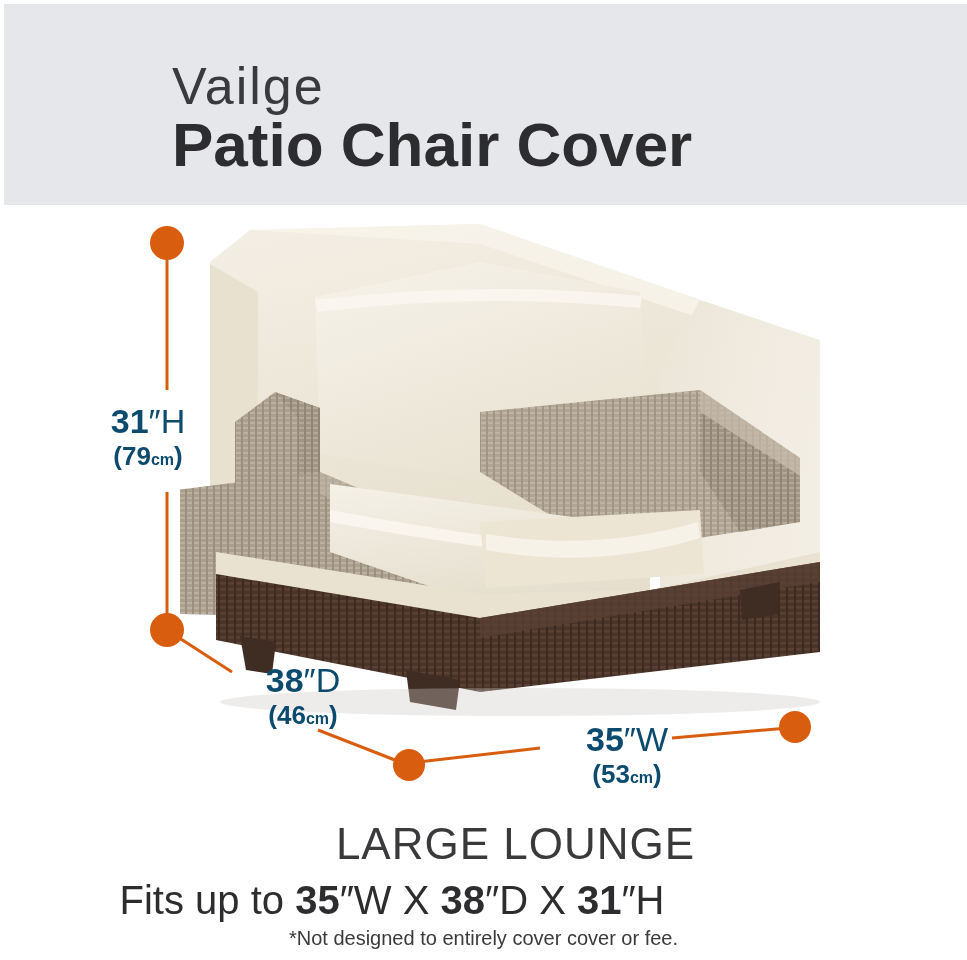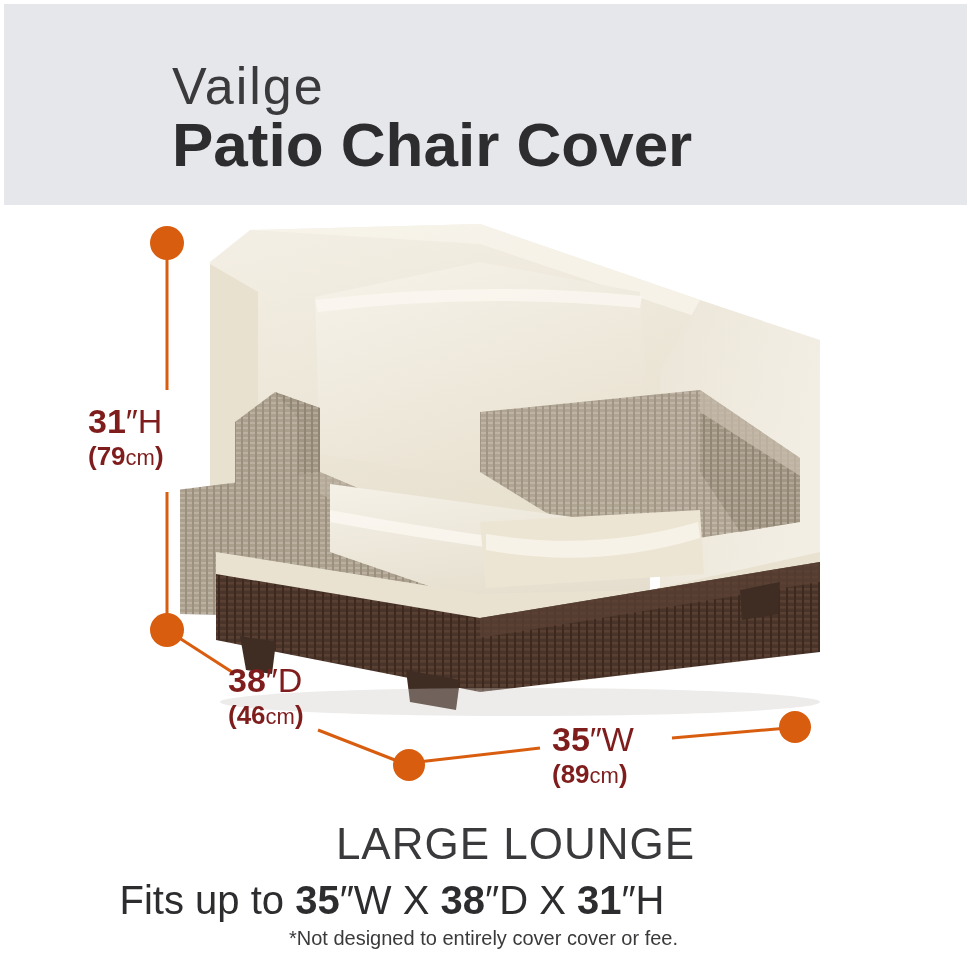--- a/index.html
+++ b/index.html
@@ -66,40 +66,41 @@
     left: 0;
     top: 0;
     width: 967px;
     height: 960px;
     pointer-events: none;
   }
   #dimensions svg { display: block; width: 100%; height: 100%; }
 
   .dim-label {
     position: absolute;
-    color: #7f1d1d;
-    line-height: 1;
-    white-space: nowrap;
+    color: #0c4a6e;
+    line-height: 1;
+    white-space: nowrap;
+    text-align: center;
   }
   .dim-main {
     font-size: 34px;
     font-weight: 700;
     letter-spacing: 0px;
   }
   .dim-main .unit {
     font-weight: 400;
   }
   .dim-sub {
     font-size: 26px;
     font-weight: 700;
     margin-top: 5px;
   }
   .dim-sub .cm {
-    font-size: 22px;
-    font-weight: 400;
+    font-size: 16px;
+    font-weight: 700;
   }
 
   #dim-height-label { left: 88px; top: 404px; width: 120px; }
   #dim-depth-label  { left: 228px; top: 663px; width: 150px; }
   #dim-width-label  { left: 552px; top: 722px; width: 150px; }
 
   
   #size-name {
     position: absolute;
     left: 0;
@@ -248,21 +249,21 @@
     <div class="dim-sub"><span>(79</span><span class="cm">cm</span><span>)</span></div>
   </div>
 
   <div class="dim-label" id="dim-depth-label">
     <div class="dim-main"><span>38</span><span class="unit">″D</span></div>
     <div class="dim-sub"><span>(46</span><span class="cm">cm</span><span>)</span></div>
   </div>
 
   <div class="dim-label" id="dim-width-label">
     <div class="dim-main"><span>35</span><span class="unit">″W</span></div>
-    <div class="dim-sub"><span>(89</span><span class="cm">cm</span><span>)</span></div>
+    <div class="dim-sub"><span>(53</span><span class="cm">cm</span><span>)</span></div>
   </div>
 
   <div id="size-name">LARGE LOUNGE</div>
 
   <div id="fits-line"><span>Fits up to </span><span class="b">35</span><span>″W</span><span> X </span><span class="b">38</span><span>″D</span><span> X </span><span class="b">31</span><span>″H</span></div>
 
   <div id="disclaimer">*Not designed to entirely cover cover or fee.</div>
 
 </div>
 

